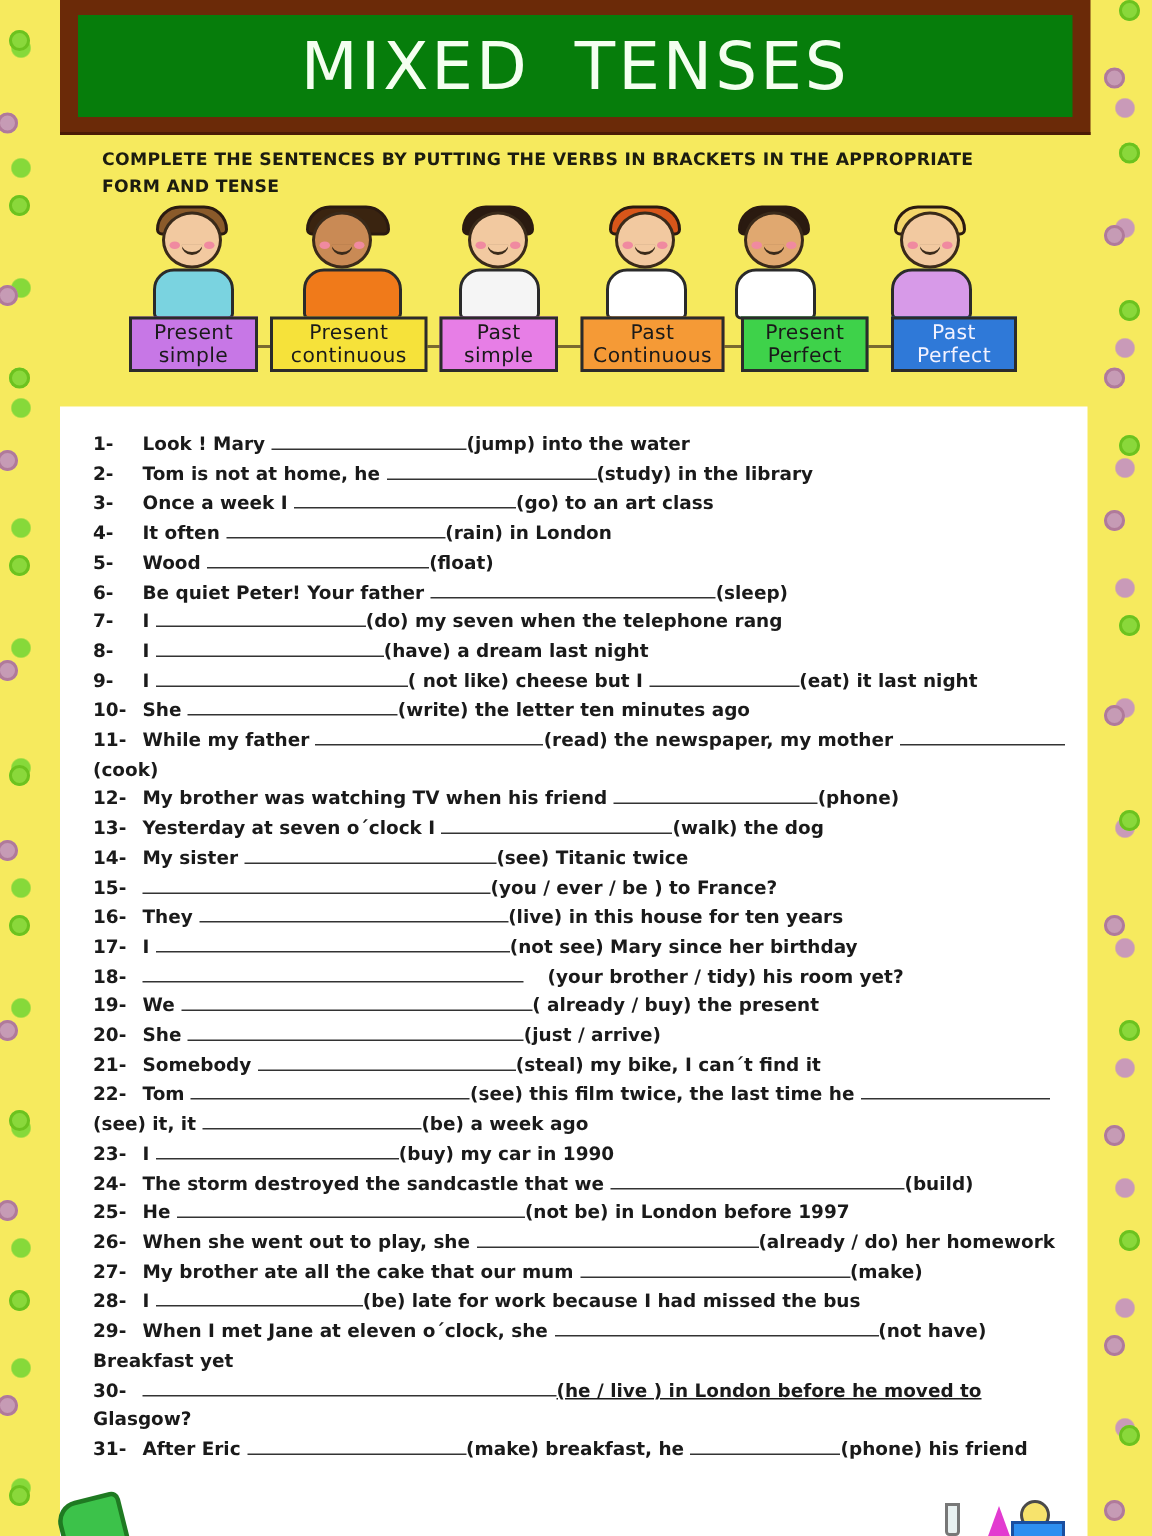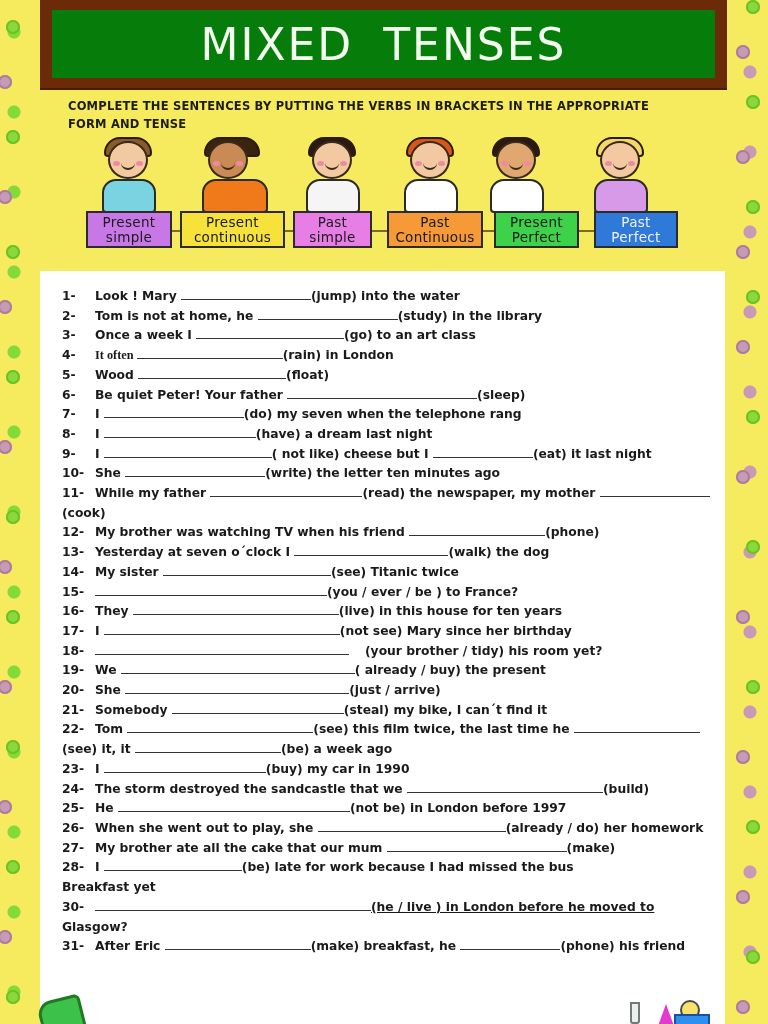--- a/index.html
+++ b/index.html
@@ -222,21 +222,21 @@
     <div class="ex">
       <span class="num">2-</span>
       <span class="body"><span style="white-space: pre;">Tom is not at home, he </span><span class="blank" style="width: 140px;"></span><span style="white-space: pre;">(study) in the library</span></span>
     </div>
     <div class="ex">
       <span class="num">3-</span>
       <span class="body"><span style="white-space: pre;">Once a week I </span><span class="blank" style="width: 148px;"></span><span style="white-space: pre;">(go) to an art class</span></span>
     </div>
     <div class="ex">
       <span class="num">4-</span>
-      <span class="body"><span style="white-space: pre; font-family: Liberation Serif, serif;">It often </span><span class="blank" style="width: 146px;"></span><span style="white-space: pre;">(rain) in London</span></span>
+      <span class="body"><span style="white-space: pre;">It often </span><span class="blank" style="width: 146px;"></span><span style="white-space: pre;">(rain) in London</span></span>
     </div>
     <div class="ex">
       <span class="num">5-</span>
       <span class="body"><span style="white-space: pre;">Wood </span><span class="blank" style="width: 148px;"></span><span style="white-space: pre;">(float)</span></span>
     </div>
     <div class="ex">
       <span class="num">6-</span>
       <span class="body"><span style="white-space: pre;">Be quiet Peter! Your father </span><span class="blank" style="width: 190px;"></span><span style="white-space: pre;">(sleep)</span></span>
     </div>
     <div class="ex">
@@ -325,20 +325,24 @@
       <span class="num">26-</span>
       <span class="body"><span style="white-space: pre;">When she went out to play, she </span><span class="blank" style="width: 188px;"></span><span style="white-space: pre;">(already / do) her homework</span></span>
     </div>
     <div class="ex">
       <span class="num">27-</span>
       <span class="body"><span style="white-space: pre;">My brother ate all the cake that our mum </span><span class="blank" style="width: 180px;"></span><span style="white-space: pre;">(make)</span></span>
     </div>
     <div class="ex">
       <span class="num">28-</span>
       <span class="body"><span style="white-space: pre;">I </span><span class="blank" style="width: 138px;"></span><span style="white-space: pre;">(be) late for work because I had missed the bus</span></span>
+    </div>
+    <div class="ex">
+      <span class="num">29-</span>
+      <span class="body"><span style="white-space: pre;">When I met Jane at eleven o´clock, she </span><span class="blank" style="width: 216px;"></span><span style="white-space: pre;">(not have)</span></span>
     </div>
     <div class="ex cont deep">Breakfast yet</div>
     <div class="ex">
       <span class="num">30-</span>
       <span class="body"><span style="white-space: pre;"></span><span class="blank" style="width: 276px;"></span><span style="white-space: pre; text-decoration: underline;">(he / live ) in London before he moved to</span></span>
     </div>
     <div class="ex cont">Glasgow?</div>
     <div class="ex">
       <span class="num">31-</span>
       <span class="body"><span style="white-space: pre;">After Eric </span><span class="blank" style="width: 146px;"></span><span style="white-space: pre;">(make) breakfast, he </span><span class="blank" style="width: 100px;"></span><span style="white-space: pre;">(phone) his friend</span></span>

